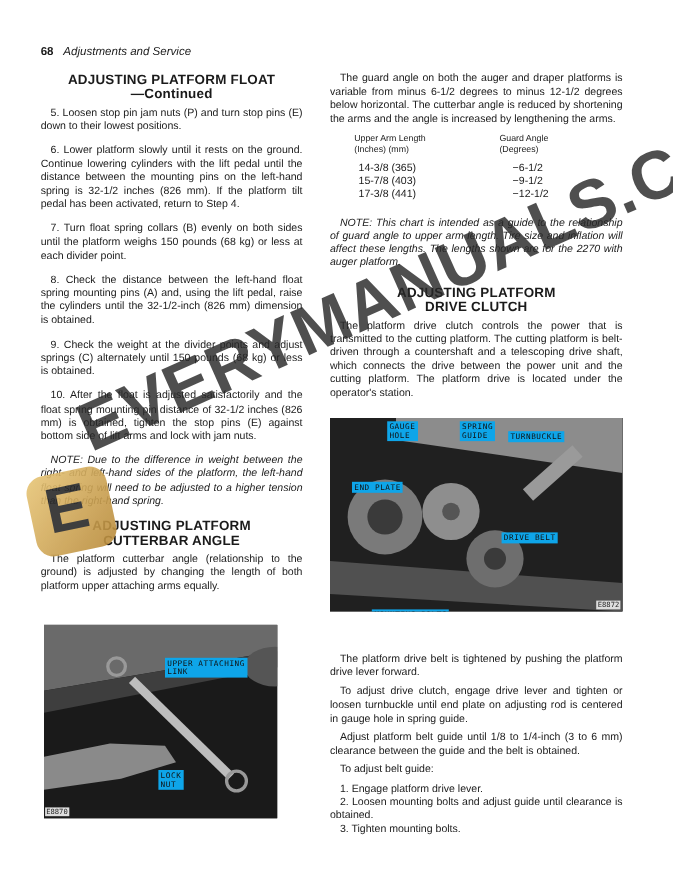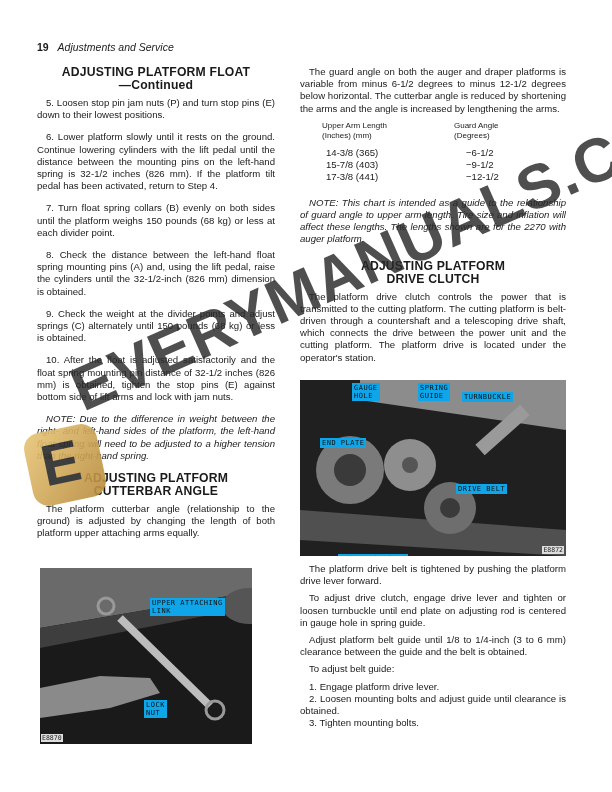--- a/index.html
+++ b/index.html
@@ -51,21 +51,21 @@
     background: linear-gradient(135deg, #e8c678, #b88a3a); opacity: 0.9; transform: rotate(-12deg);
   }
   .wm-logo span {
     position: absolute; left: 14px; top: 4px; font-size: 58px; font-weight: bold; color: #2a2a2a; line-height: 60px;
   }
 </style>
 </head>
 <body>
 
 <div class="page-header">
-  <span class="num">19</span>
+  <span class="num">68</span>
   <span class="title">Adjustments and Service</span>
 </div>
 
 <div class="col col-left">
   <h2>
     <div>ADJUSTING PLATFORM FLOAT</div>
     <div>—Continued</div>
   </h2>
   <div class="gap-s"></div>
   <p>5. Loosen stop pin jam nuts (P) and turn stop pins (E) down to their lowest positions.</p>
@@ -166,21 +166,21 @@
 GUIDE</div>
   <div class="label" style="left:162px; top:12px;">TURNBUCKLE</div>
   <div class="label" style="left:20px; top:58px;">END PLATE</div>
   <div class="label" style="left:156px; top:104px;">DRIVE BELT</div>
   <div class="label" style="left:2px; top:128px;margin-top:48px;">BELT
 GUIDE</div>
   <div class="label" style="left:38px; top:174px;font-style:italic;">MOUNTING BOLTS</div>
   <div class="figid" style="right:2px; bottom:2px;">E8872</div>
 </div>
 
-<div class="col" style="left:300px; top:563px; width:266px;">
+<div class="col" style="left:300px; top:594px; width:266px;">
   <p>The platform drive belt is tightened by pushing the platform drive lever forward.</p>
   <div class="gap-s"></div>
   <p>To adjust drive clutch, engage drive lever and tighten or loosen turnbuckle until end plate on adjusting rod is centered in gauge hole in spring guide.</p>
   <div class="gap-s"></div>
   <p>Adjust platform belt guide until 1/8 to 1/4-inch (3 to 6 mm) clearance between the guide and the belt is obtained.</p>
   <div class="gap-s"></div>
   <p>To adjust belt guide:</p>
   <div class="gap-s"></div>
   <div class="list-item">1. Engage platform drive lever.</div>
   <div class="list-item">2. Loosen mounting bolts and adjust guide until clearance is obtained.</div>

